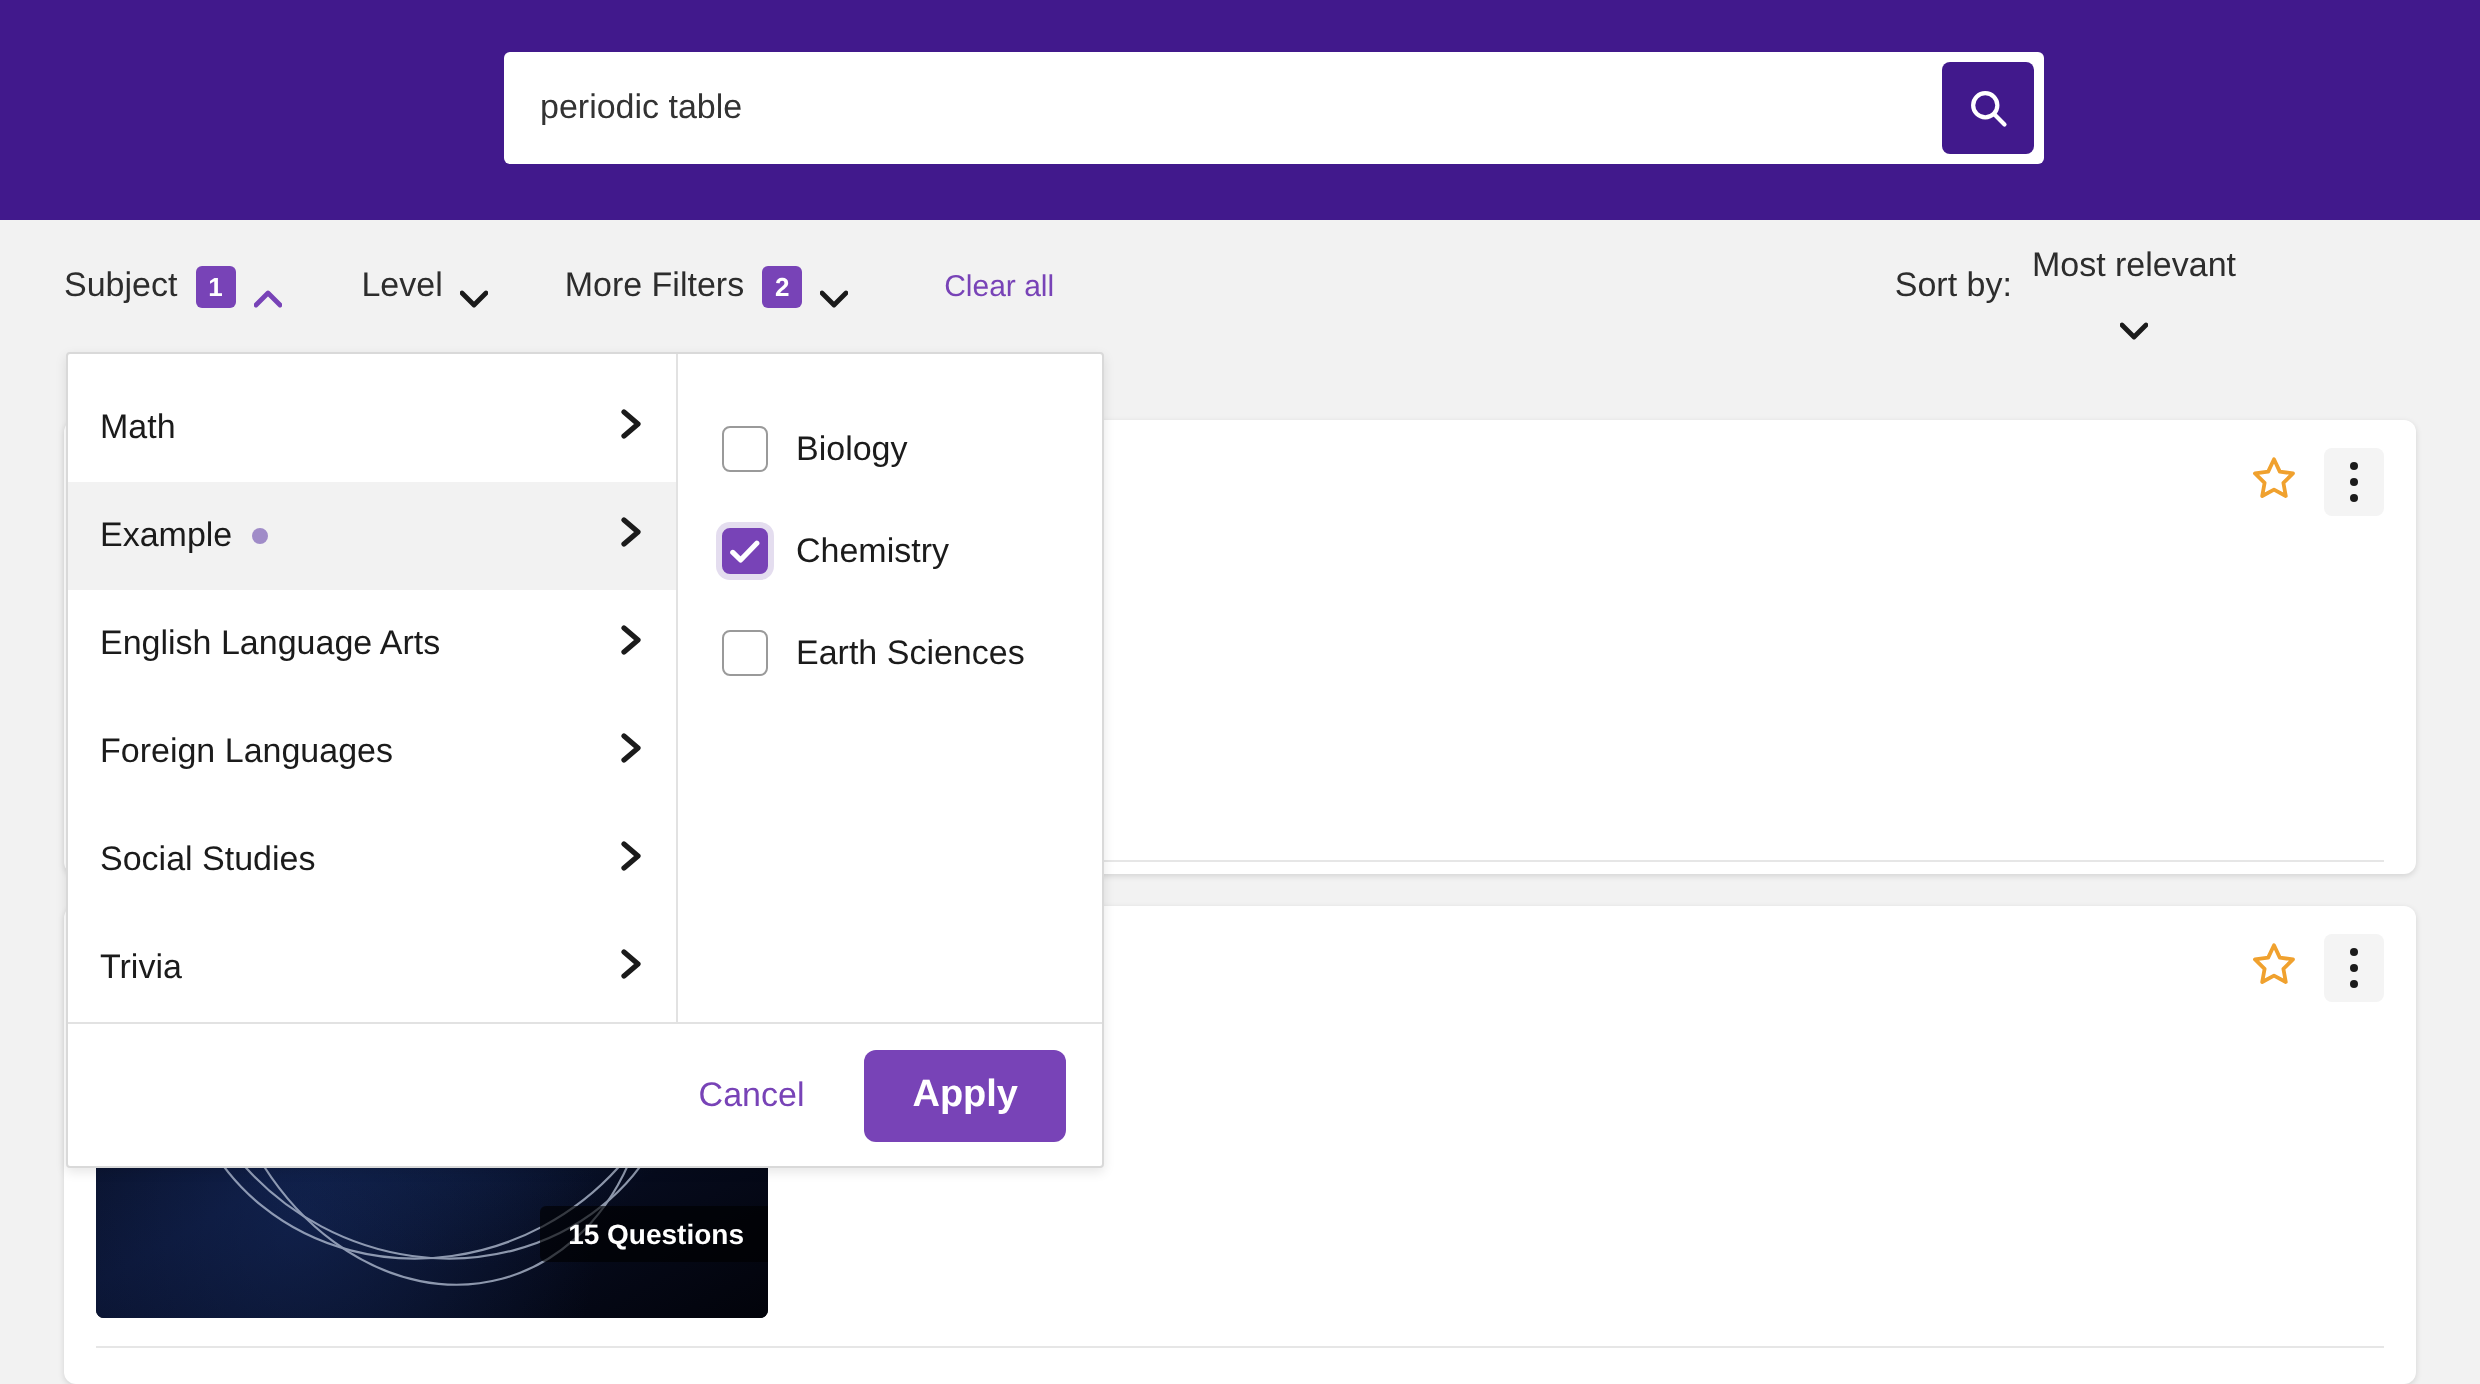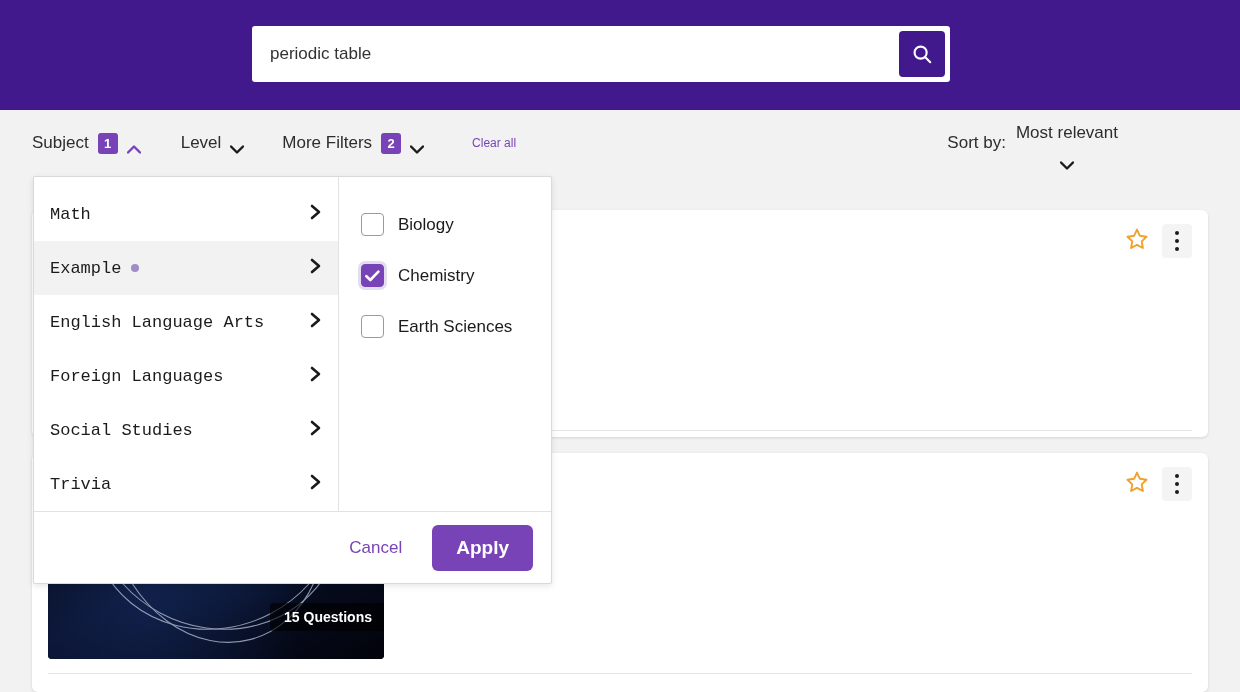--- a/index.html
+++ b/index.html
@@ -18,21 +18,21 @@
     position: absolute;
     top: 0; left: 0;
     width: 1240px;
     height: 110px;
     background: #41198c;
   }
   .search-wrap {
     position: absolute;
     left: 252px;
     top: 26px;
-    width: 698px;
+    width: 770px;
     height: 56px;
     background: #ffffff;
     border-radius: 3px;
     display: flex;
     align-items: center;
   }
   .search-input {
     flex: 1;
     border: none;
     outline: none;
@@ -92,21 +92,21 @@
     color: #ffffff;
     font-size: 13px;
     font-weight: bold;
     border-radius: 3px;
     line-height: 1;
   }
   .chev { display: inline-block; width: 14px; height: 9px; }
   .clear-all {
     background: none; border: none; cursor: pointer;
     font-family: "Liberation Sans", sans-serif;
-    font-size: 12px;
+    font-size: 15px;
     color: #7843b7;
     padding: 4px 0;
   }
   .sort-area {
     margin-left: auto;
     display: flex;
     align-items: center;
     gap: 10px;
     font-size: 17px;
     color: #2d2d2d;
@@ -214,21 +214,21 @@
     border-right: 1px solid #e2e2e2;
     padding-top: 10px;
   }
   .dd-col-right { flex: 1; padding: 22px 0 0 22px; }
   .subject-row {
     display: flex; align-items: center;
     height: 54px;
     padding: 0 16px;
     cursor: pointer;
     background: none; border: none; width: 100%;
-    font-family: Liberation Mono, monospace;
+    font-family: Liberation Sans, sans-serif;
     font-size: 17px; color: #1b1b1b;
     text-align: left;
   }
   .subject-row.active { background: #f2f2f2; }
   .subject-name { flex: 1; display: flex; align-items: center; gap: 10px; }
   .dot-ind {
     width: 8px; height: 8px; border-radius: 50%;
     background: #a08cc8; display: inline-block;
   }
   .cb-row {

